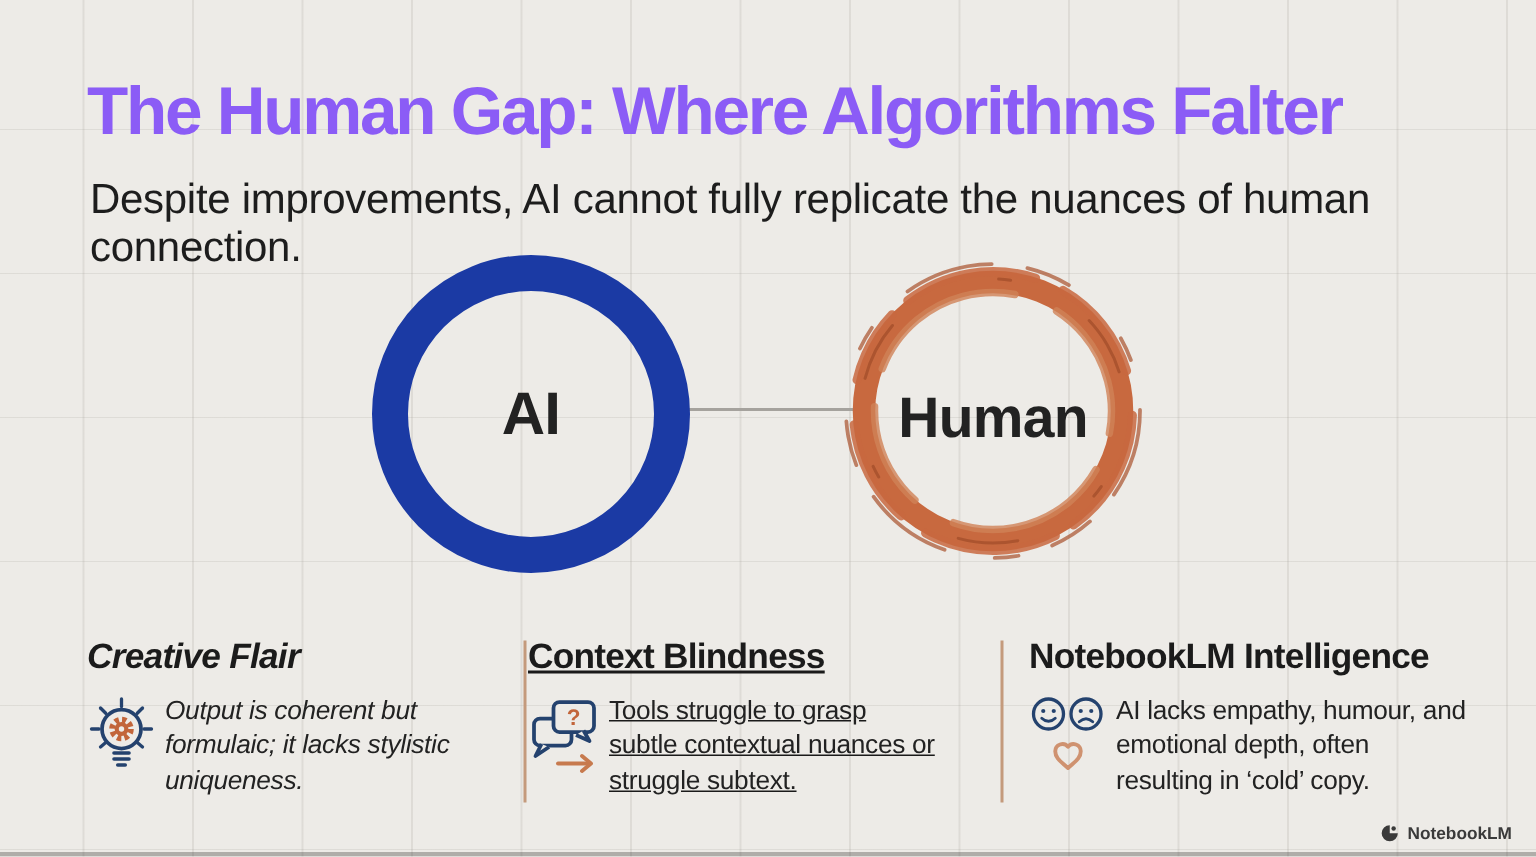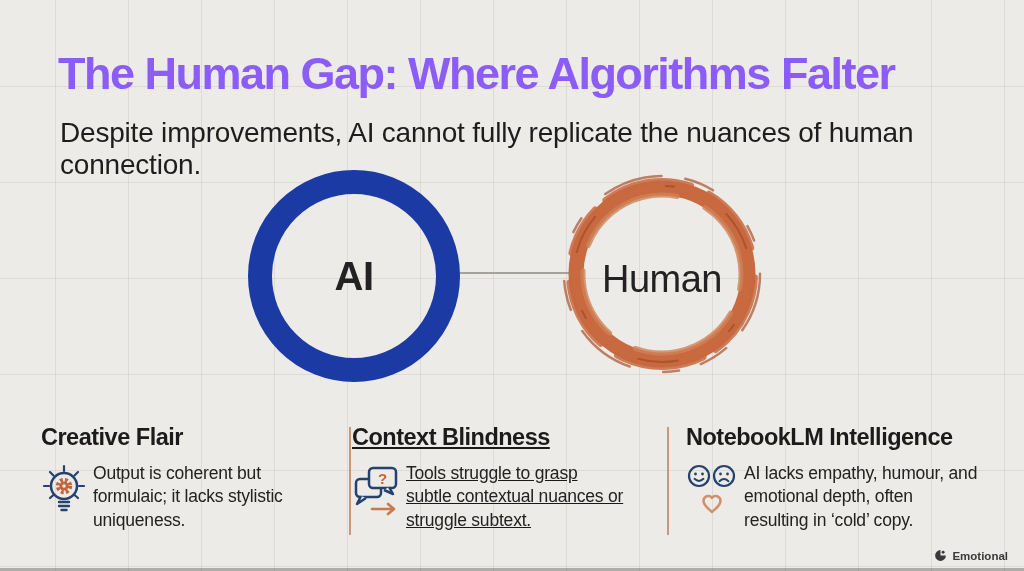--- a/index.html
+++ b/index.html
@@ -30,28 +30,28 @@
   }
   .node { position:absolute; display:flex; align-items:center; justify-content:center;text-align:center; }
   .node-ai {
     left:248px; top:170px; width:212px; height:212px;
     border:24px solid #1b3aa4; border-radius:50%;
   }
   .node-ai .node-label { font-size:40px; font-weight:700; color:#222; letter-spacing:-0.5px; }
   .node-human { left:555px; top:167px; width:214px; height:214px; }
   .node-human svg { position:absolute; left:0; top:0; }
   .node-human .node-label {
-    position:relative; font-size:38px; font-weight:400; color:#222; letter-spacing:-0.5px;margin-top:10px;
+    position:relative; font-size:38px; font-weight:700; color:#222; letter-spacing:-0.5px;margin-top:10px;
   }
   .connector {
     position:absolute; left:450px; top:272px; width:120px; height:2px;
     background:#a5a29d;
   }
   .col { position:absolute; top:424px; }
-  .col-1 { left:41px;  width:278px; }
+  .col-1 { left:58px;  width:278px;font-style:italic; }
   .col-2 { left:352px; width:300px;text-decoration:underline; }
   .col-3 { left:686px; width:320px; }
   .col-heading {
     font-size:23.5px; font-weight:700; letter-spacing:-0.5px; color:#1b1b1b;
     margin-bottom:11px; white-space:nowrap;
   }
   .col-row { display:flex; align-items:flex-start; gap:6px; }
   .col-icon { flex:0 0 auto; margin-top:2px; }
   .col-body { font-size:17.5px; line-height:1.34; color:#222; letter-spacing:-0.2px; }
   .col-1 .col-body { width:200px; }
@@ -166,16 +166,16 @@
     </svg>
     <p class="col-body">AI lacks empathy, humour, and emotional depth, often resulting in ‘cold’ copy.</p>
   </div>
 </div>
 
 <div class="watermark">
   <svg width="13" height="13" viewBox="0 0 14 14">
     <path d="M7 1.2 a5.8 5.8 0 1 0 5.8 5.8 L7 7 Z" fill="#3a3a3a"></path>
     <circle cx="9.8" cy="3.6" r="1.6" fill="#3a3a3a"></circle>
   </svg>
-  <span>Emotional</span>
+  <span>NotebookLM</span>
 </div>
 
 <div class="bottom-edge"></div>
 
 </body></html>

